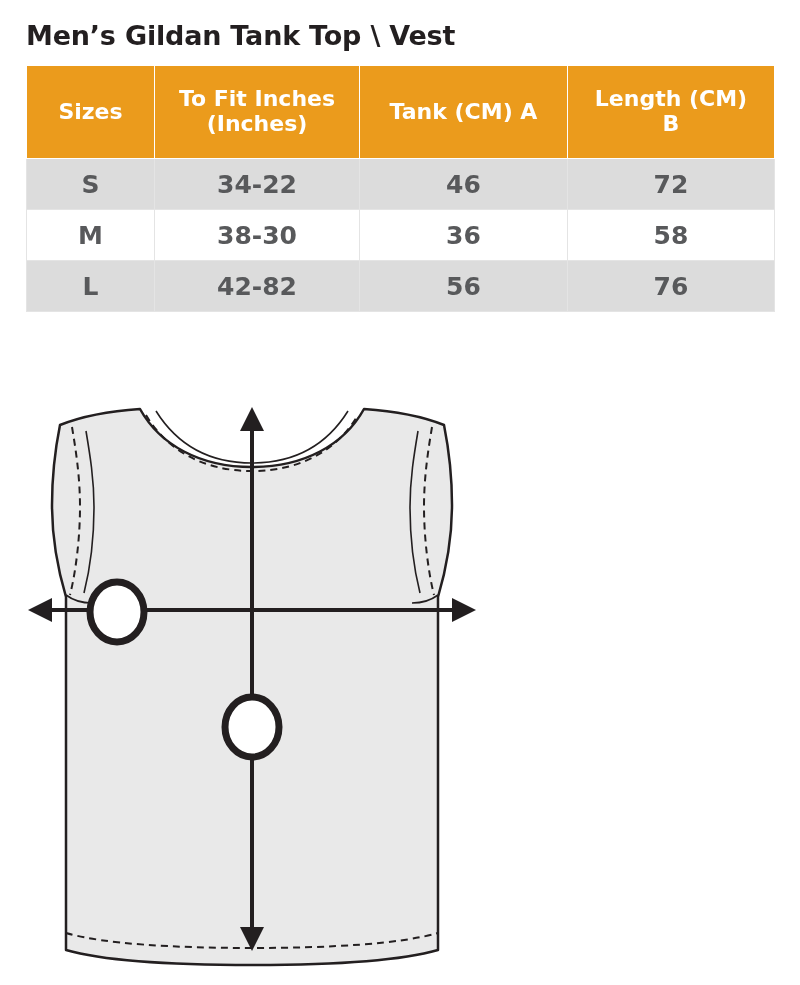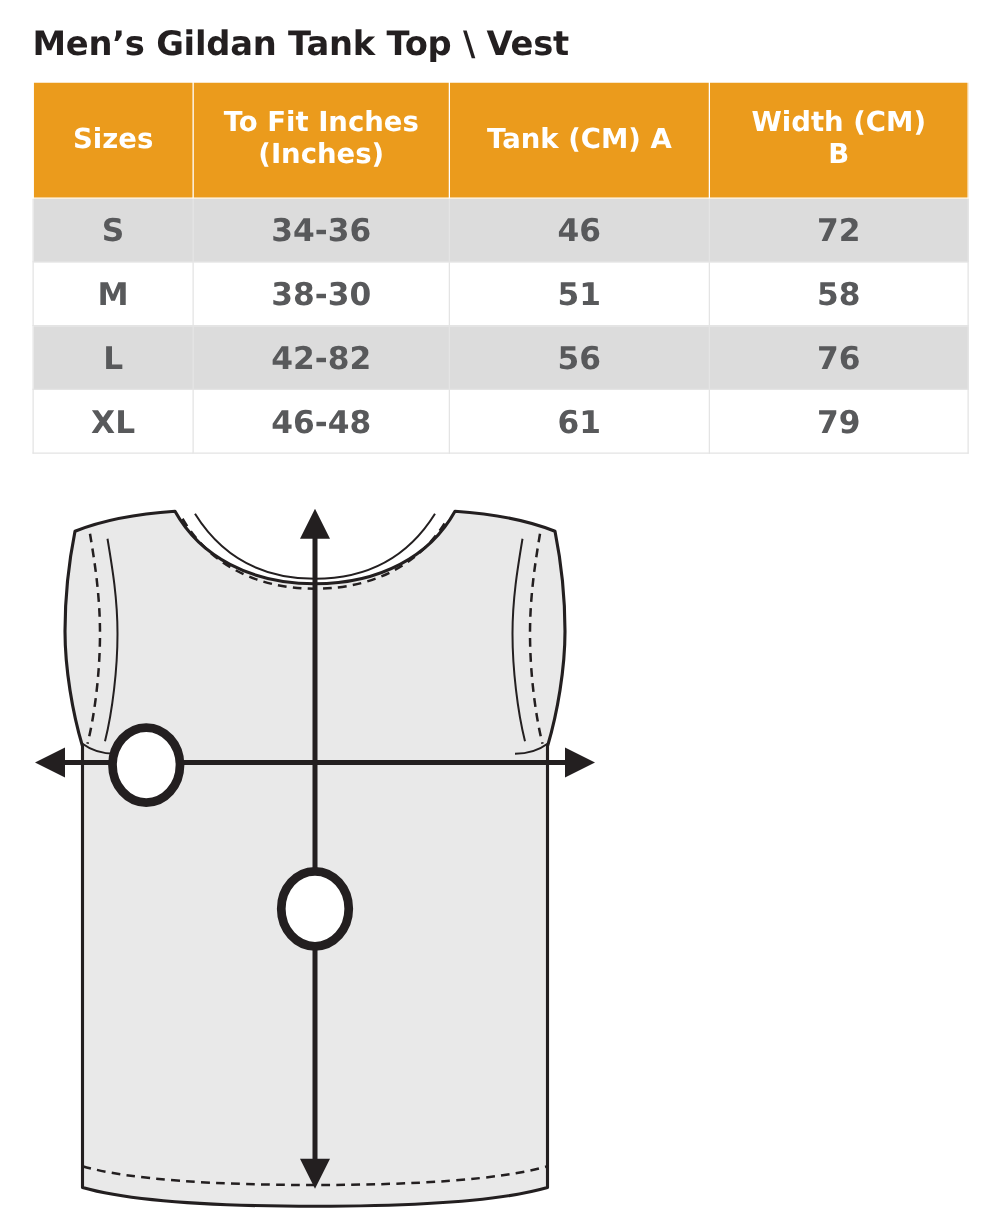--- a/index.html
+++ b/index.html
@@ -105,49 +105,43 @@
           <span>Sizes</span>
         </th>
         <th>
           <span>To Fit Inches</span><br>
           <span>(Inches)</span>
         </th>
         <th>
           <span>Tank (CM) A</span>
         </th>
         <th>
-          <span>Width  (CM)</span><br>
+          <span>Length  (CM)</span><br>
           <span>B</span>
         </th>
       </tr>
     </thead>
     <tbody>
       <tr class="row-shaded">
         <td>S</td>
-        <td>34-36</td>
+        <td>34-22</td>
         <td>46</td>
         <td>72</td>
       </tr>
       <tr class="row-plain">
         <td>M</td>
         <td>38-30</td>
-        <td>51</td>
+        <td>36</td>
         <td>58</td>
       </tr>
       <tr class="row-shaded">
         <td>L</td>
         <td>42-82</td>
         <td>56</td>
         <td>76</td>
-      </tr>
-      <tr class="row-plain">
-        <td>XL</td>
-        <td>46-48</td>
-        <td>61</td>
-        <td>79</td>
       </tr>
     </tbody>
   </table>
 
   <div class="garment">
     <svg width="800" height="580" viewBox="0 0 800 580" xmlns="http://www.w3.org/2000/svg">
 
       <g>
         <path d="M 60 20
                  C 80 12, 110 6, 140 4

